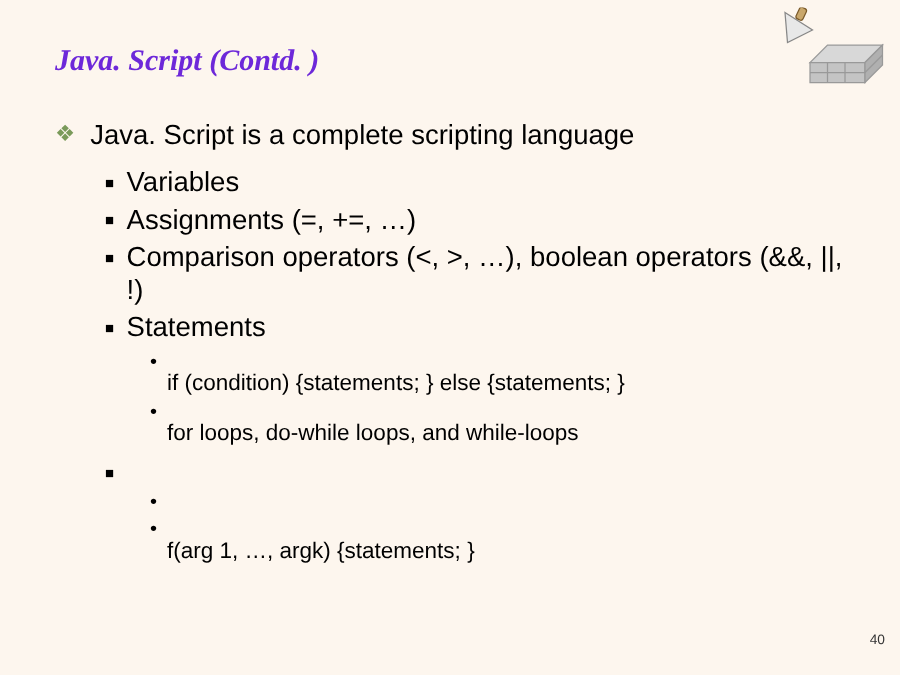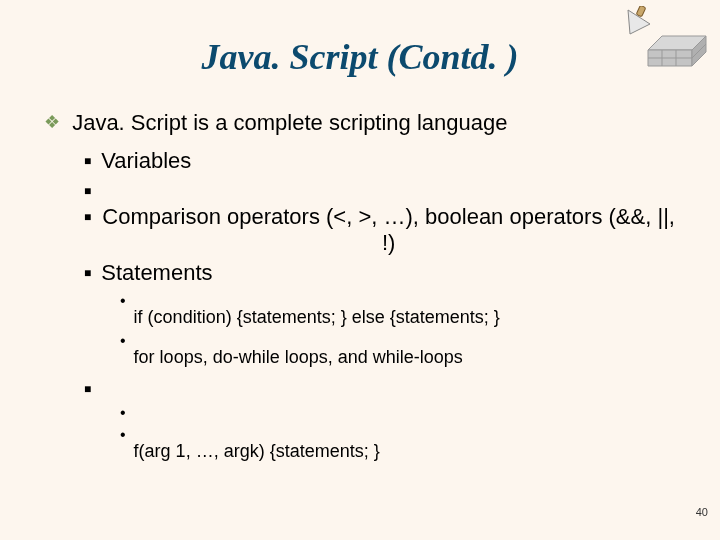--- a/index.html
+++ b/index.html
@@ -16,43 +16,42 @@
   .slide {
     position: relative;
     width: 720px;
     height: 540px;
     box-sizing: border-box;
     padding: 36px 44px 0 44px;
   }
   .title {
     font-family: "Times New Roman", Times, serif;
     font-style: italic;
-    font-size: 36px;
+    font-size: 24px;
     margin: 0 0 30px 0;
-    color: #0c4a6e;
-    text-align: center;
+    color: #6d28d9;
   }
   .deco {
     position: absolute;
     top: 6px;
     right: 10px;
     width: 90px;
     height: 70px;
   }
   ul { margin: 0; padding: 0; list-style: none; }
   li { display: flex; align-items: flex-start; }
   .bullet {
     flex-shrink: 0;
     display: inline-block;
   }
   .b1 { color: #7a9a5a; font-size: 18px; margin-right: 12px; line-height: 28px; }
   .t1 { font-size: 22px; line-height: 30px; padding-bottom: 10px; }
   .lvl2 { padding-left: 40px; }
   .b2 { color: #000; font-size: 12px; margin-right: 10px; line-height: 26px; }
-  .t2 { font-size: 22px; line-height: 26px; padding-bottom: 4px; text-align: center; }
+  .t2 { font-size: 22px; line-height: 26px; padding-bottom: 4px; }
   .lvl3 { padding-left: 76px; }
   .b3 { color: #000; font-size: 16px; margin-right: 8px; line-height: 22px; }
   .t3 { font-size: 18px; line-height: 22px; padding-bottom: 2px; margin-top: 16px; }
   .gap { height: 6px; }
   .pagenum {
     position: absolute;
     right: 12px;
     bottom: 22px;
     font-size: 11px;
     color: #333;
@@ -88,20 +87,21 @@
       <span class="bullet b1">❖</span>
       <span class="t1">Java. Script is a complete scripting language</span>
     </li>
 
     <li class="lvl2">
       <span class="bullet b2">■</span>
       <span class="t2">Variables</span>
     </li>
     <li class="lvl2">
       <span class="bullet b2">■</span>
+      <span class="t2">Assignments (=, +=, …)</span>
     </li>
     <li class="lvl2">
       <span class="bullet b2">■</span>
       <span class="t2">Comparison operators (&lt;, &gt;, …), boolean operators (&amp;&amp;, ||, !)</span>
     </li>
     <li class="lvl2">
       <span class="bullet b2">■</span>
       <span class="t2">Statements</span>
     </li>
 

